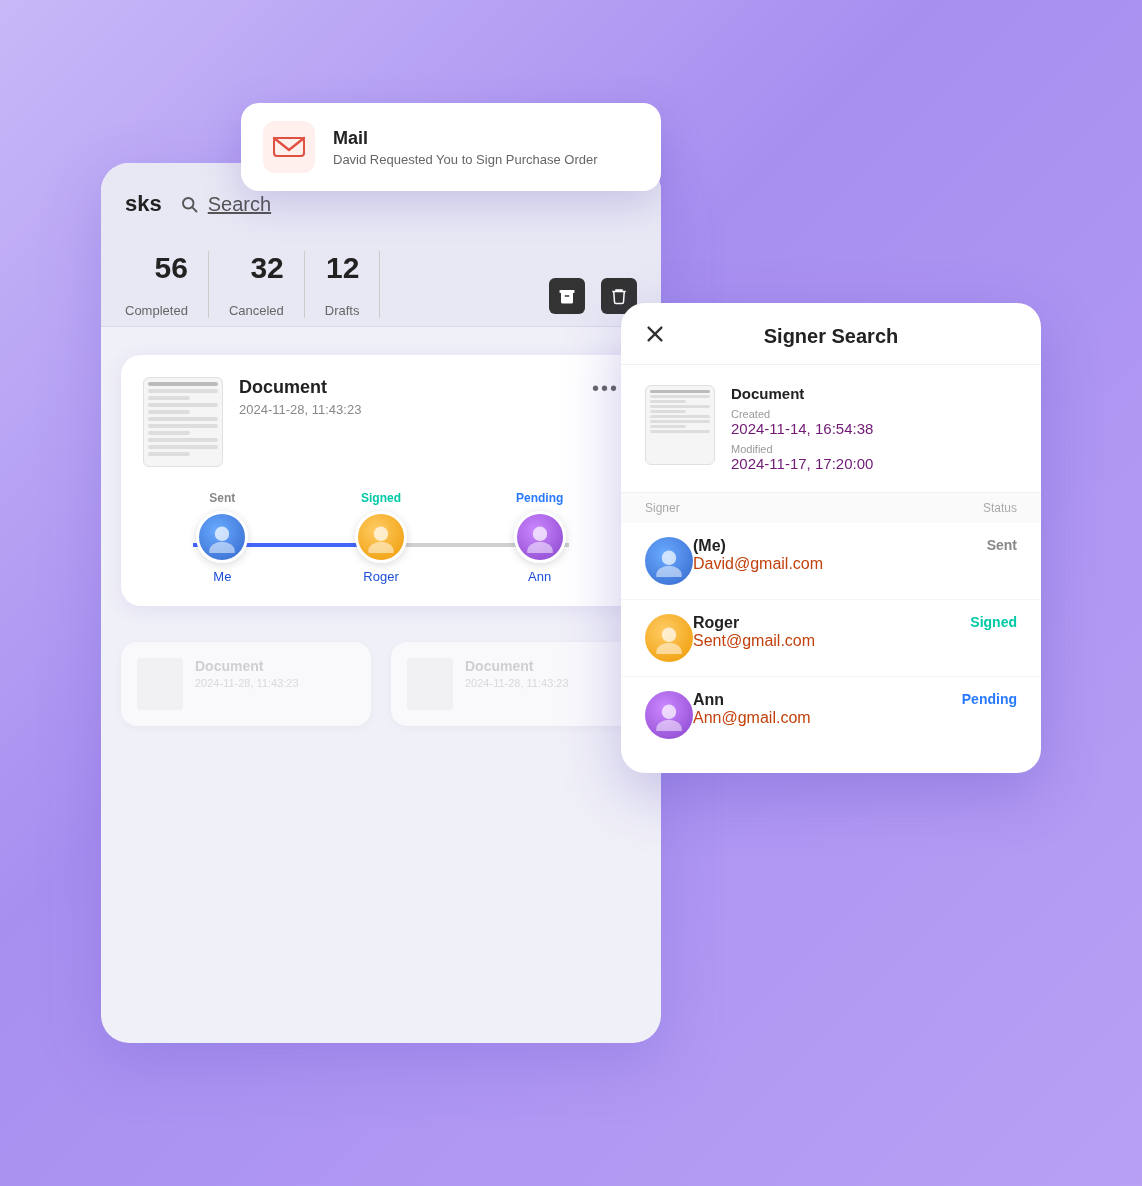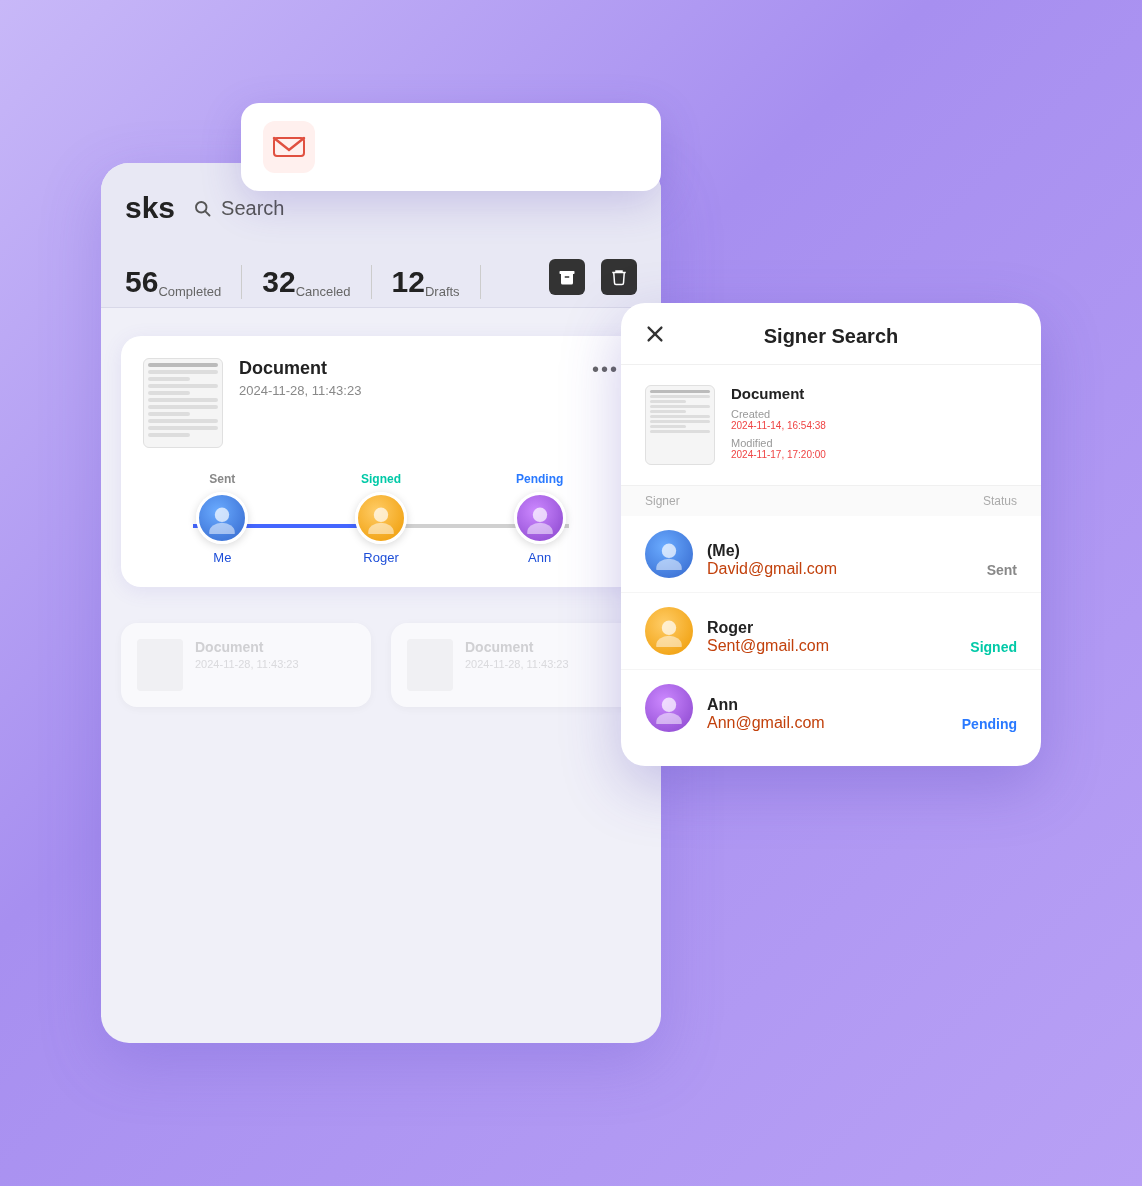--- a/index.html
+++ b/index.html
@@ -35,51 +35,52 @@
 
     
     .app-header {
       background: #e8e8f4;
       padding: 28px 24px 16px;
       display: flex;
       align-items: center;
       gap: 16px;
     }
     .app-title-stub {
-      font-size: 30px;
+      font-size: 22px;
       font-weight: 700;
       color: #222;
     }
     .search-area {
       display: flex;
       align-items: center;
       gap: 8px;
       color: #555;
       font-size: 20px;
       font-weight: 500;
+      text-decoration: underline;
     }
     .search-icon-wrap {
       width: 22px;
       height: 22px;
       display: flex; align-items: center; justify-content: center;
     }
 
     
     .stats-row {
       display: flex;
       align-items: flex-end;
       gap: 0;
       padding: 18px 24px 8px;
       background: #e8e8f4;
       border-bottom: 1px solid #d8d8e8;
     }
     .stat-item {
       display: flex;
-      flex-direction: row;
-      align-items: center;
+      flex-direction: column;
+      align-items: flex-end;
       padding: 0 20px;
       border-right: 1px solid #ccc;
     }
     .stat-item:first-child { padding-left: 0; }
     .stat-item:last-child { border-right: none; }
     .stat-number {
       font-size: 30px;
       font-weight: 700;
       color: #222;
     }
@@ -355,42 +356,41 @@
       color: #999;
       margin-top: 6px;
     }
     .modal-doc-details .doc-field-label:first-child { margin-top: 0; }
     .modal-doc-details .doc-field-title {
       font-size: 15px;
       font-weight: 700;
       color: #222;
     }
     .modal-doc-details .doc-field-value {
-      font-size: 10px;
-      color: #ef4444;
+      font-size: 15px;
+      color: #701a75;
     }
 
     
     .signer-table-header {
       display: flex;
       justify-content: space-between;
       padding: 8px 24px;
       background: #fafafa;
     }
     .signer-table-header span {
       font-size: 12px;
       color: #aaa;
       font-weight: 500;
     }
 
     .signer-row {
       display: flex;
-      align-items: flex-end;
+      align-items: flex-start;
       padding: 14px 24px;
-      gap: 14px;
       border-bottom: 1px solid #f5f5f5;
     }
     .signer-row:last-child { border-bottom: none; }
     .signer-row-avatar {
       width: 48px;
       height: 48px;
       border-radius: 50%;
       flex-shrink: 0;
       display: flex; align-items: center; justify-content: center;
       font-weight: 700; font-size: 16px; color: white;
@@ -562,20 +562,24 @@
   </div>
 
   <div class="mail-notification">
     <div class="mail-icon-wrap">
       <svg width="34" height="26" viewBox="0 0 34 26" fill="none">
         <rect x="0" y="0" width="34" height="26" rx="4" fill="#fff0ee"></rect>
         <path d="M2 4 L17 16 L32 4" stroke="#e05040" stroke-width="2.5" fill="none" stroke-linecap="round"></path>
         <rect x="2" y="4" width="30" height="18" rx="3" stroke="#e05040" stroke-width="2" fill="none"></rect>
       </svg>
     </div>
+    <div class="mail-content">
+      <div class="mail-title">Mail</div>
+      <div class="mail-body">David Requested You to Sign Purchase Order</div>
+    </div>
   </div>
 
   <div class="signer-status-modal">
 
     <div class="modal-header">
       <div class="modal-close">
         <svg width="22" height="22" viewBox="0 0 24 24" stroke="#333" stroke-width="2.5" stroke-linecap="round">
           <line x1="5" y1="5" x2="19" y2="19"></line>
           <line x1="19" y1="5" x2="5" y2="19"></line>
         </svg>

